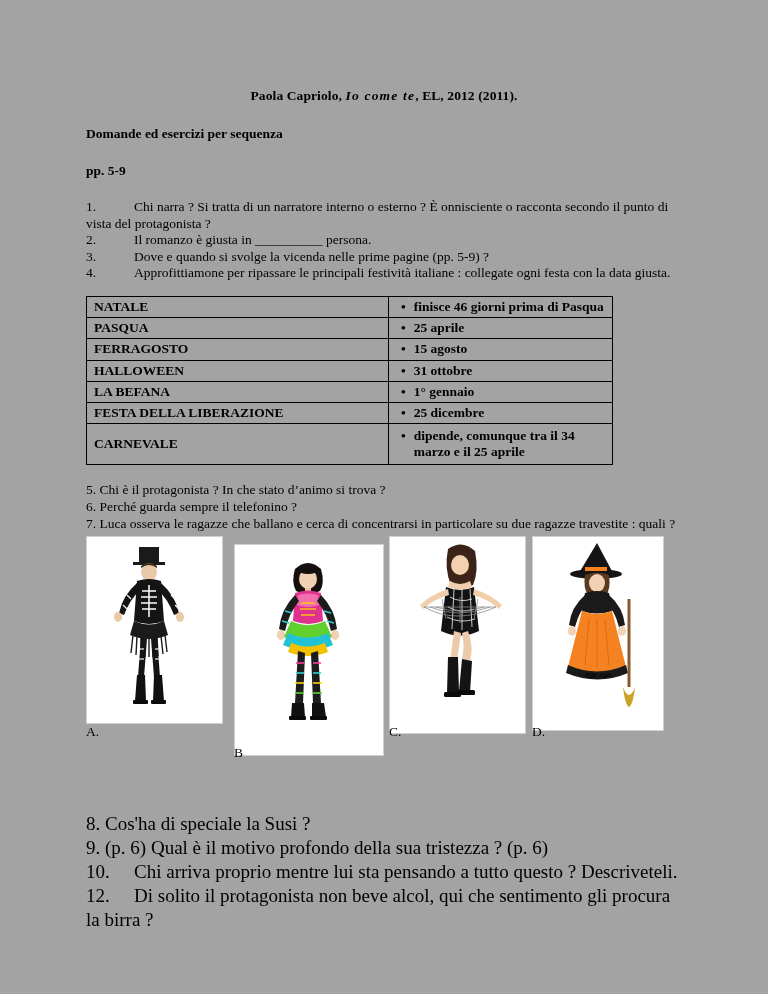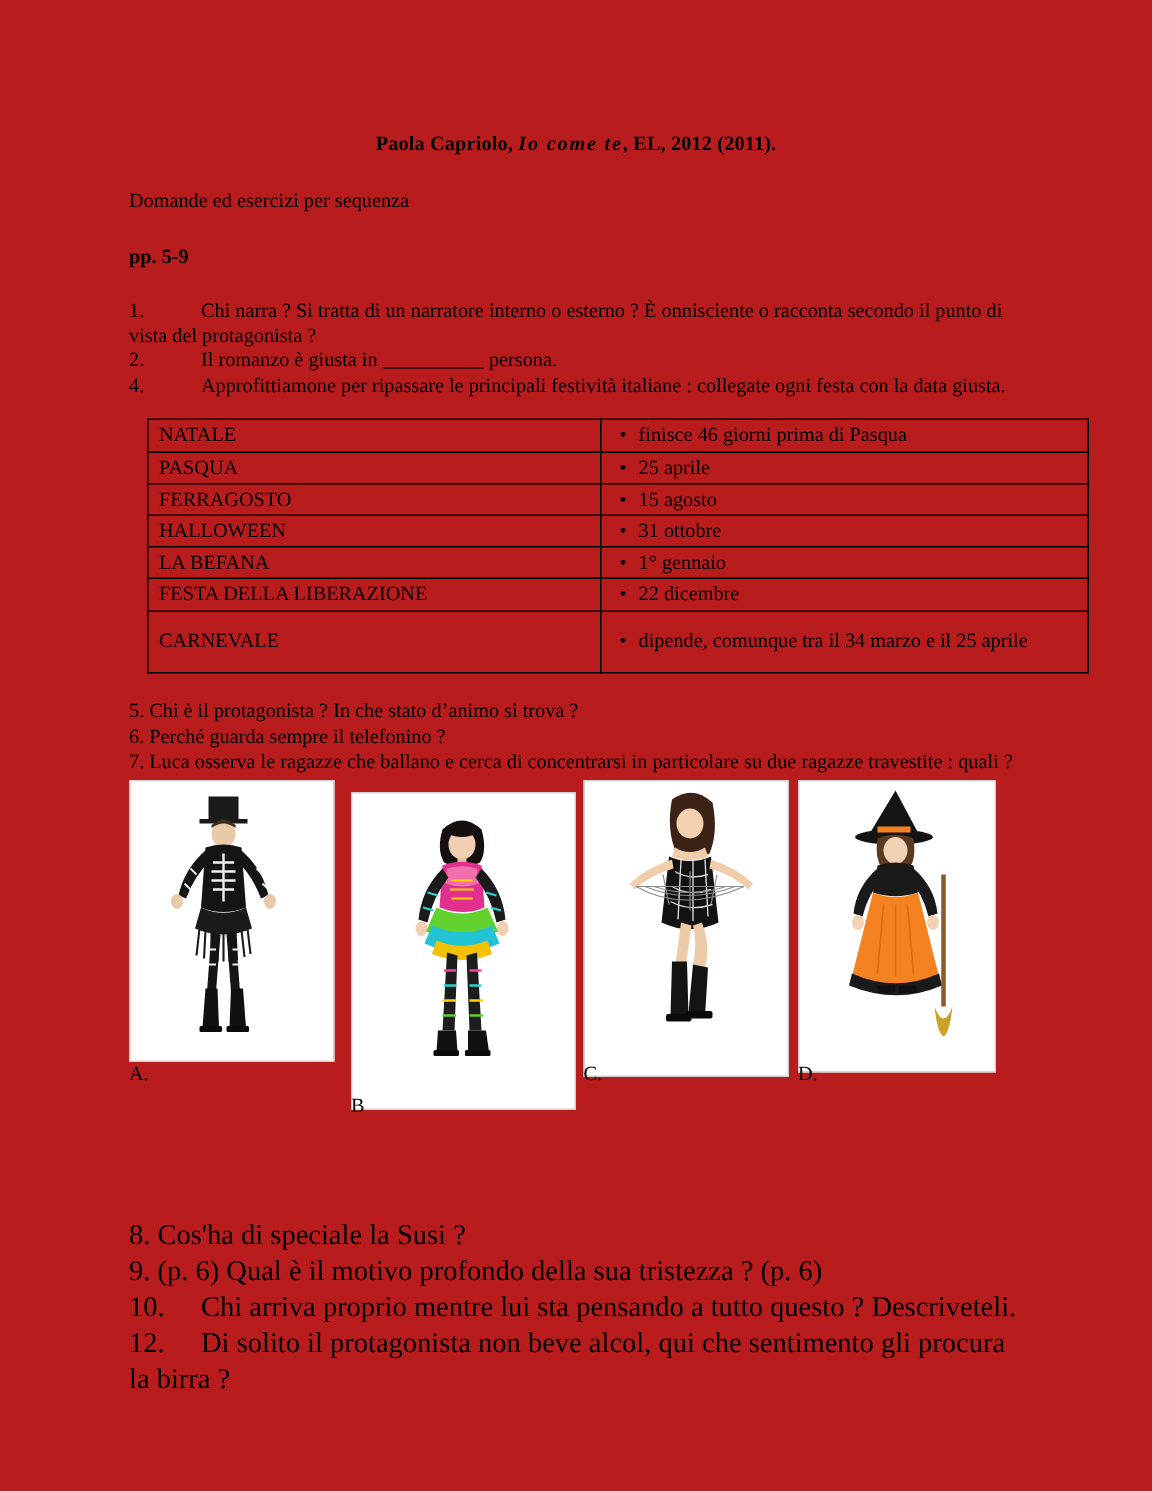--- a/index.html
+++ b/index.html
@@ -13,41 +13,41 @@
     font-family: "Liberation Serif", serif;
     color: #000000;
     position: relative;
     overflow: hidden;
   }
   .page {
     position: absolute;
     left: 0; top: 0;
     width: 768px;
     height: 994px;
-    background: #b91c1c;
+    background: #a3a3a3;
   }
   .content {
     position: absolute;
     left: 86px;
     top: 88px;
     width: 596px;
   }
   .doc-title {
     text-align: center;
     font-weight: bold;
     font-size: 13.5px;
     margin: 0 0 22px 0;
     letter-spacing: 0.1px;
   }
   .doc-title .ital {
     font-style: italic;
     letter-spacing: 1.2px;
   }
   .subtitle {
-    font-weight: normal;
+    font-weight: bold;
     font-size: 13.5px;
     margin: 0 0 21px 0;
   }
   .pages-label {
     font-weight: bold;
     font-size: 13.5px;
     margin: 4px 0 20px 0;
   }
   .qlist {
     font-size: 13.5px;
@@ -60,23 +60,24 @@
   }
   .qnum {
     display: inline-block;
     width: 48px;
   }
   .qtext-wrap {
     display: inline;
   }
   table.fest {
     border-collapse: collapse;
-    width: 628px;
-    margin: 0 0 16px 12px;
-    font-size: 13.5px;
+    width: 527px;
+    margin: 0 0 16px 0;
+    font-size: 13.5px;
+    font-weight: bold;
   }
   table.fest td {
     border: 1px solid #000000;
     padding: 2px 6px 2px 7px;
     vertical-align: middle;
     line-height: 1.2;
   }
   table.fest td.left {
     width: 288px;
   }
@@ -146,20 +147,21 @@
 
     <div class="doc-title"><span>Paola Capriolo, </span><span class="ital">Io come te</span><span>, EL, 2012 (2011).</span></div>
 
     <div class="subtitle">Domande ed esercizi per sequenza</div>
 
     <div class="pages-label">pp. 5-9</div>
 
     <div class="qlist">
       <div class="qrow"><span class="qnum">1.</span><span class="qtext-wrap">Chi narra ? Si tratta di un narratore interno o esterno ? È onnisciente o racconta secondo il punto di vista del protagonista ?</span></div>
       <div class="qrow"><span class="qnum">2.</span><span class="qtext-wrap">Il romanzo è giusta in __________ persona.</span></div>
+      <div class="qrow"><span class="qnum">3.</span><span class="qtext-wrap">Dove e quando si svolge la vicenda nelle prime pagine (pp. 5-9) ?</span></div>
       <div class="qrow"><span class="qnum">4.</span><span class="qtext-wrap">Approfittiamone per ripassare le principali festività italiane : collegate ogni festa con la data giusta.</span></div>
     </div>
 
     <table class="fest">
       <tbody>
         <tr>
           <td class="left">NATALE</td>
           <td class="right">
             <div class="bullet-line">
               <span class="dot">•</span>
@@ -201,21 +203,21 @@
               <span class="dot">•</span>
               <span class="btxt">1° gennaio</span>
             </div>
           </td>
         </tr>
         <tr>
           <td class="left">FESTA DELLA LIBERAZIONE</td>
           <td class="right">
             <div class="bullet-line">
               <span class="dot">•</span>
-              <span class="btxt">22 dicembre</span>
+              <span class="btxt">25 dicembre</span>
             </div>
           </td>
         </tr>
         <tr class="tall-row">
           <td class="left">CARNEVALE</td>
           <td class="right">
             <div class="bullet-line">
               <span class="dot">•</span>
               <span class="btxt">dipende, comunque tra il 34 marzo e il 25 aprile</span>
             </div>

